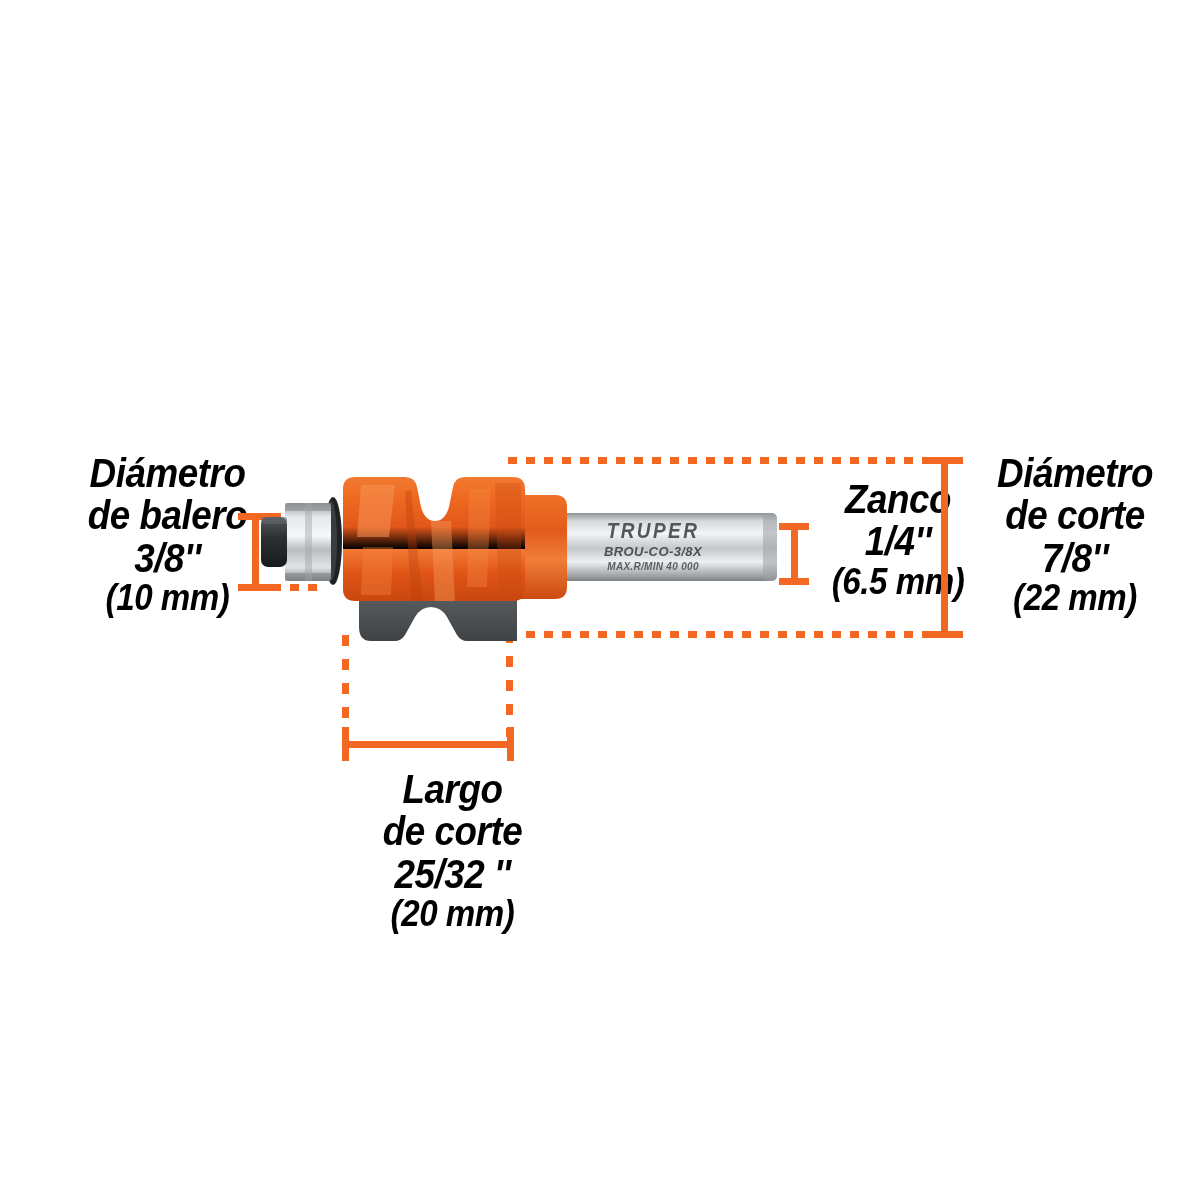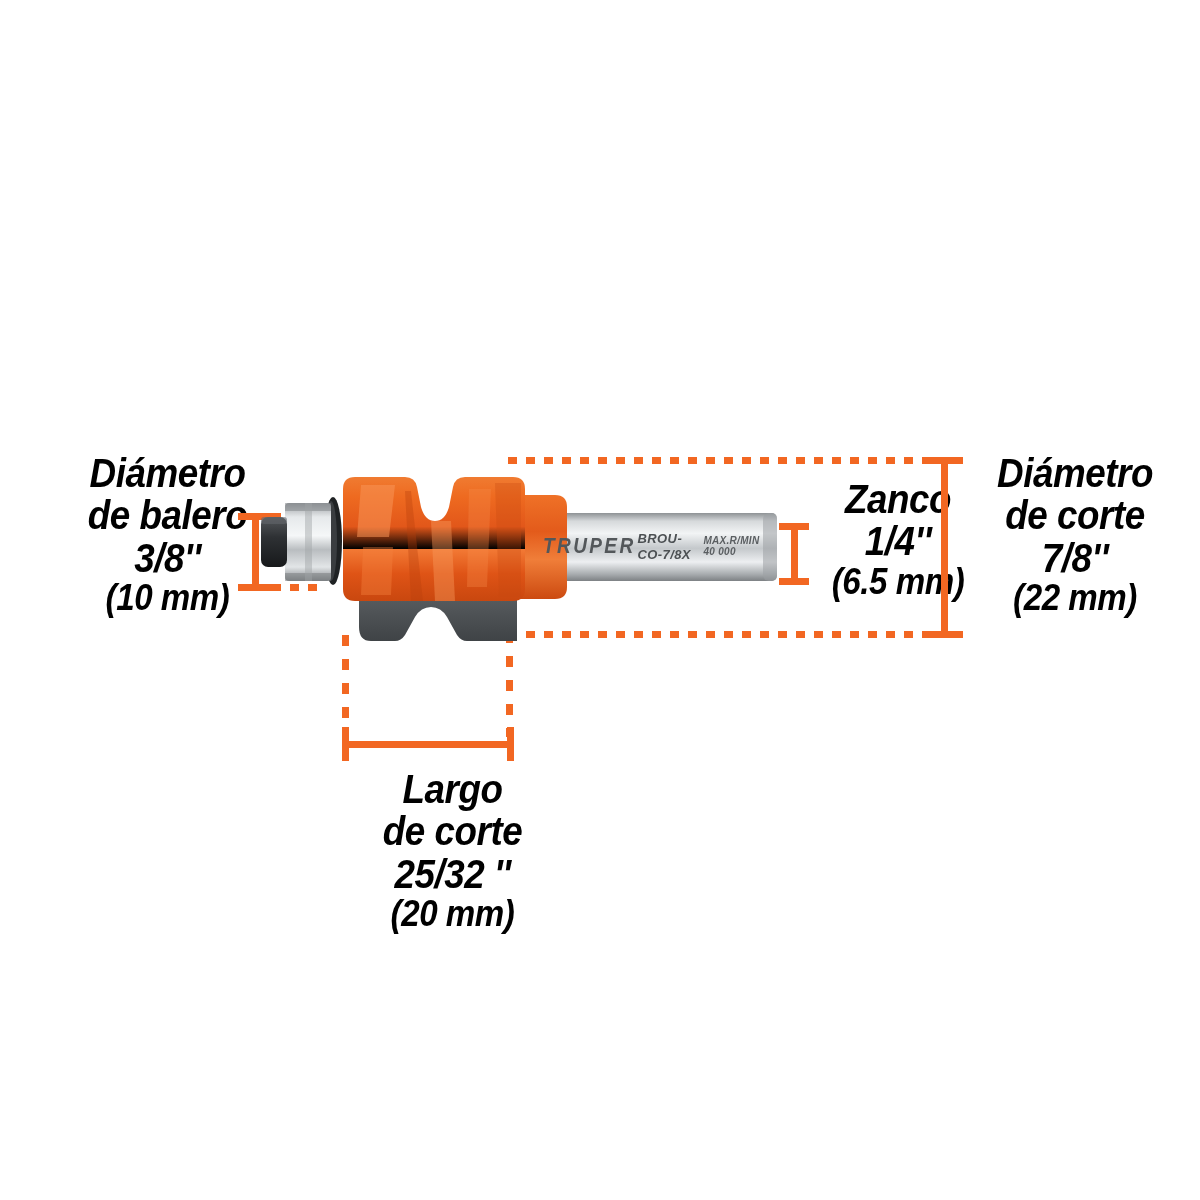--- a/index.html
+++ b/index.html
@@ -197,24 +197,24 @@
         <rect x="50" y="48" width="7" height="78" fill="#9FA3A6" opacity=".45"></rect>
       </g>
 
       <g>
         <rect x="6" y="62" width="26" height="50" rx="7" fill="url(#gScrew)"></rect>
         <rect x="6" y="62" width="26" height="7" rx="3" fill="#62666A" opacity=".6"></rect>
       </g>
     </svg>
 
     <div style="position:absolute;left:288px;top:58px;width:220px;height:66px;
-                display:flex;flex-direction:row;align-items:center;justify-content:center;
+                display:flex;flex-direction:column;align-items:center;justify-content:center;
                 gap:2px;color:#4A4E51;">
       <span style="font-size:19px;font-weight:bold;letter-spacing:2.4px;
                    transform:scaleY(1.12);color:#53575A;">TRUPER</span>
       <span style="font-size:13px;font-weight:bold;letter-spacing:.4px;
-                   transform:scaleY(1.05);color:#4C5053;">BROU-CO-7/8X</span>
+                   transform:scaleY(1.05);color:#4C5053;">BROU-CO-3/8X</span>
       <span style="font-size:10px;font-weight:bold;letter-spacing:.3px;
                    color:#5A5E61;">MAX.R/MIN 40 000</span>
     </div>
   </div>
 
 </div>
 
 </body></html>

